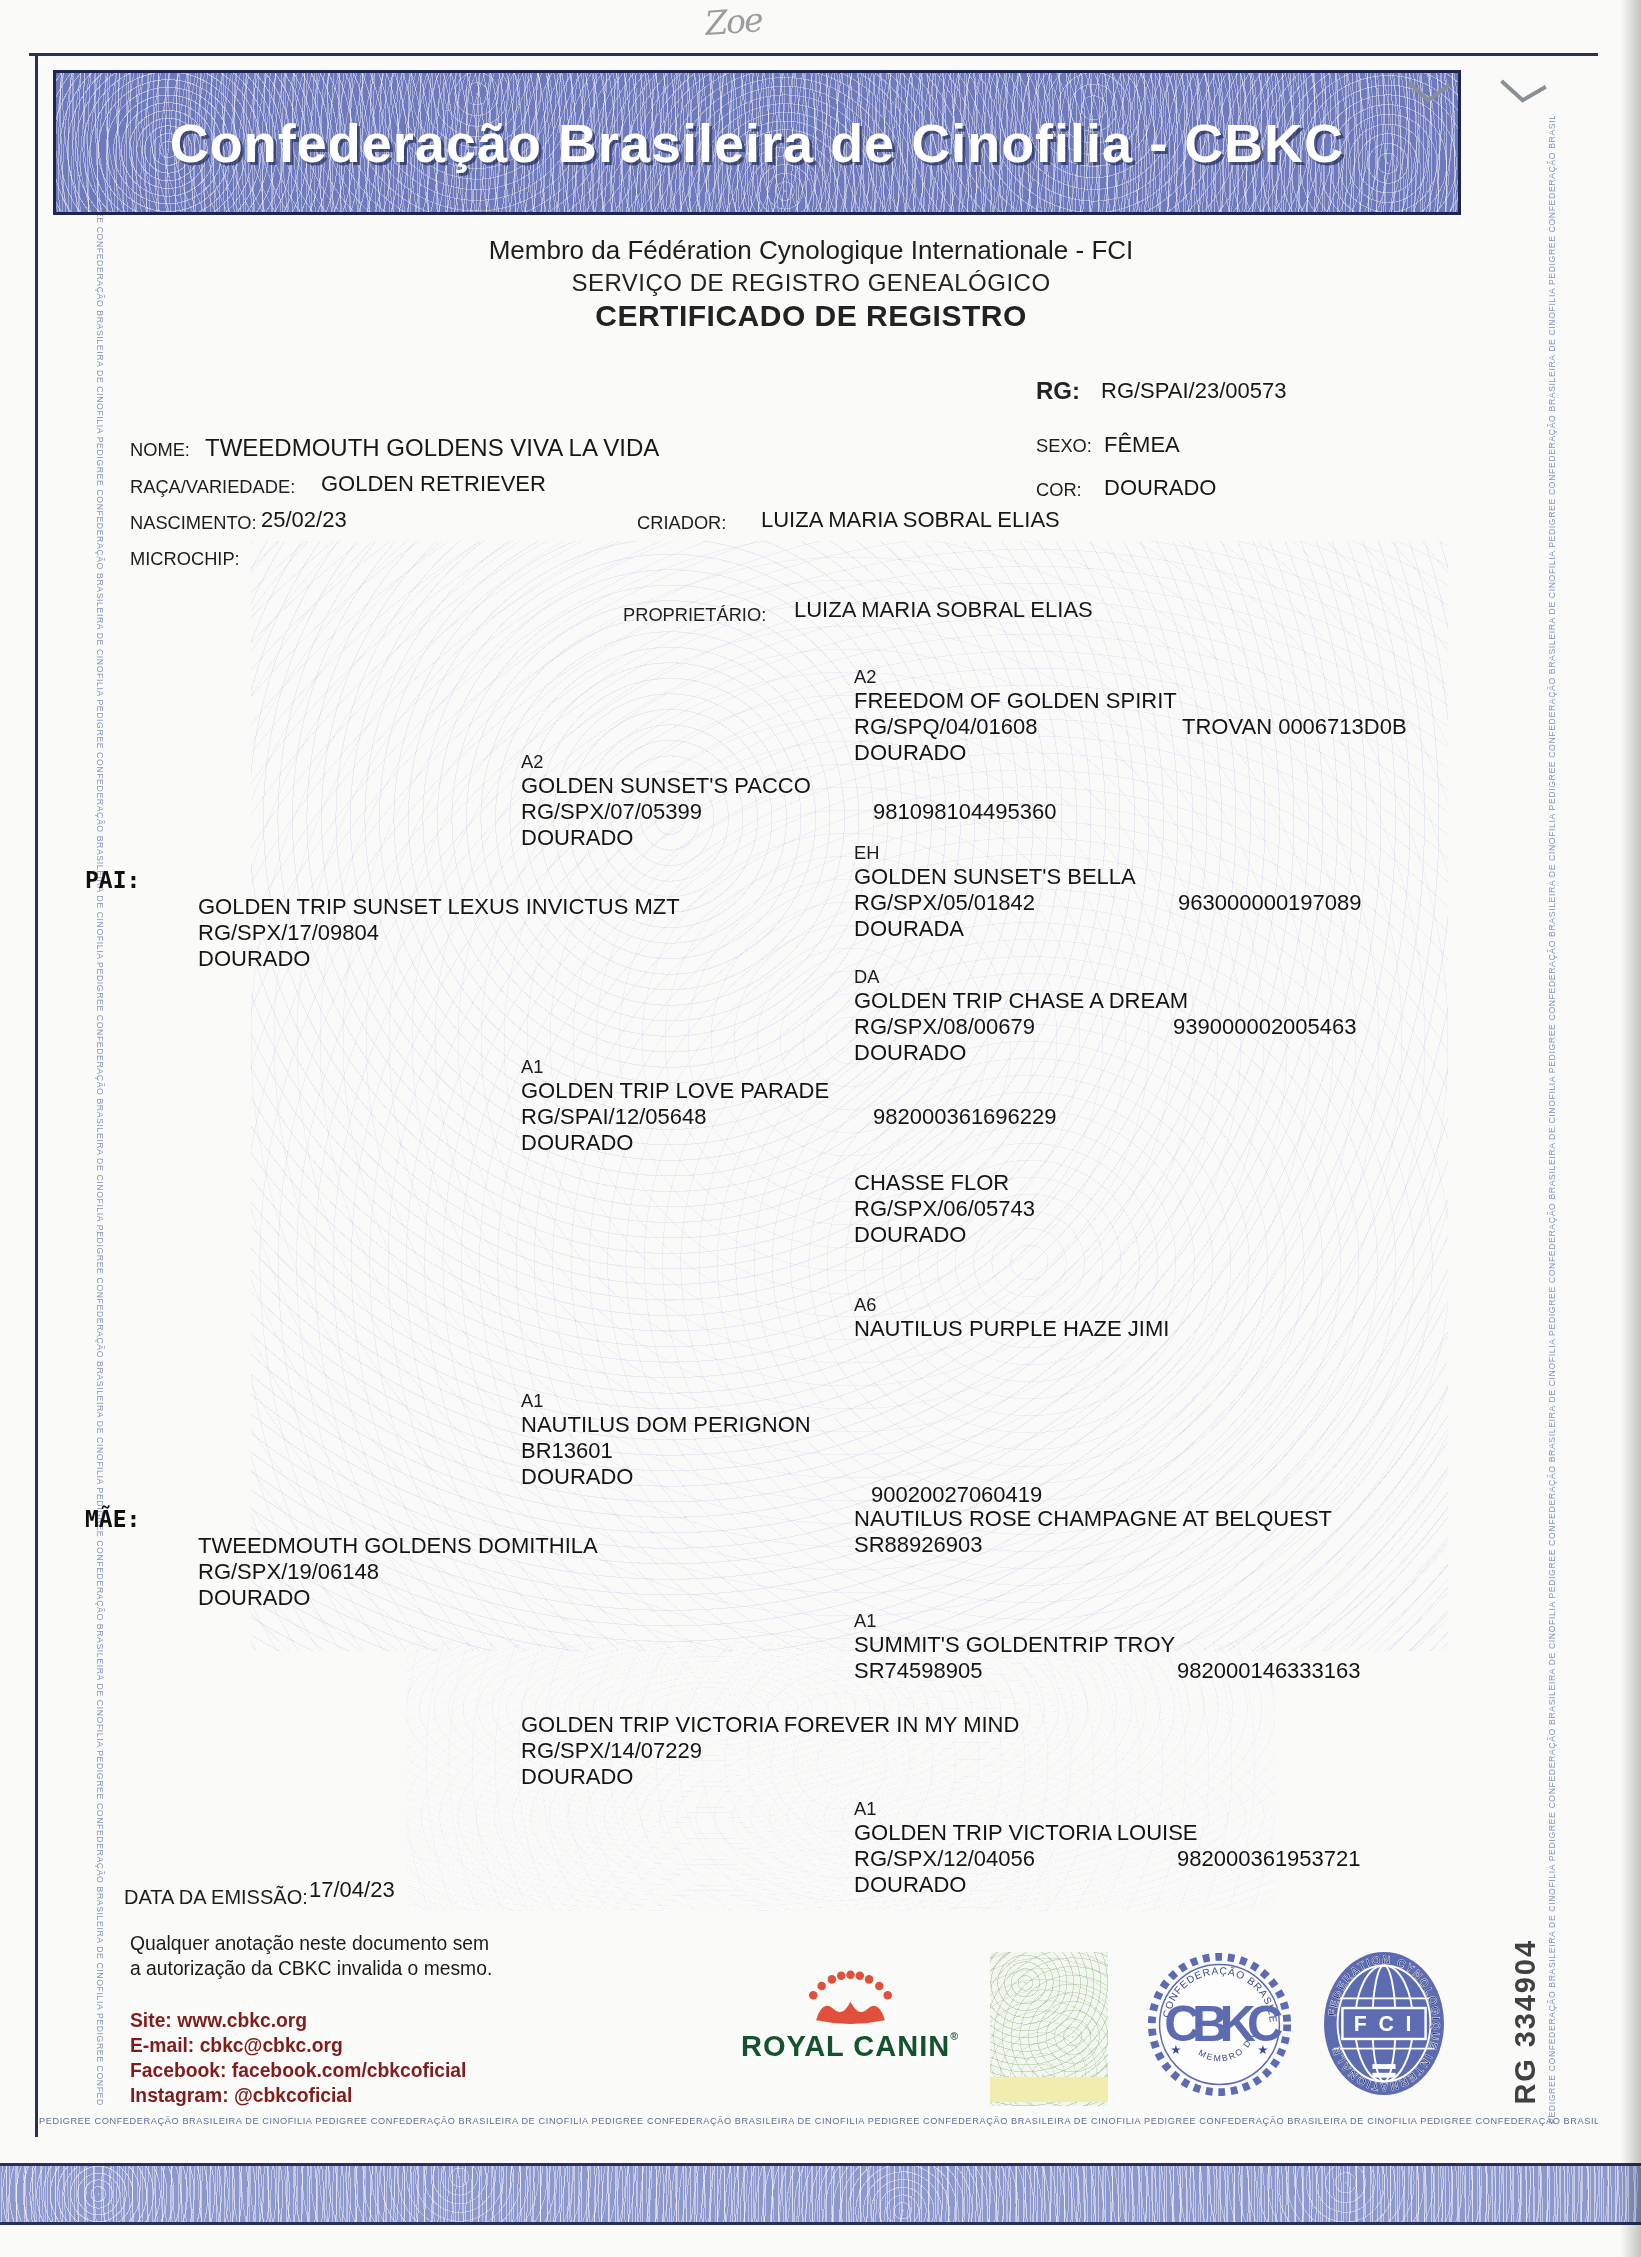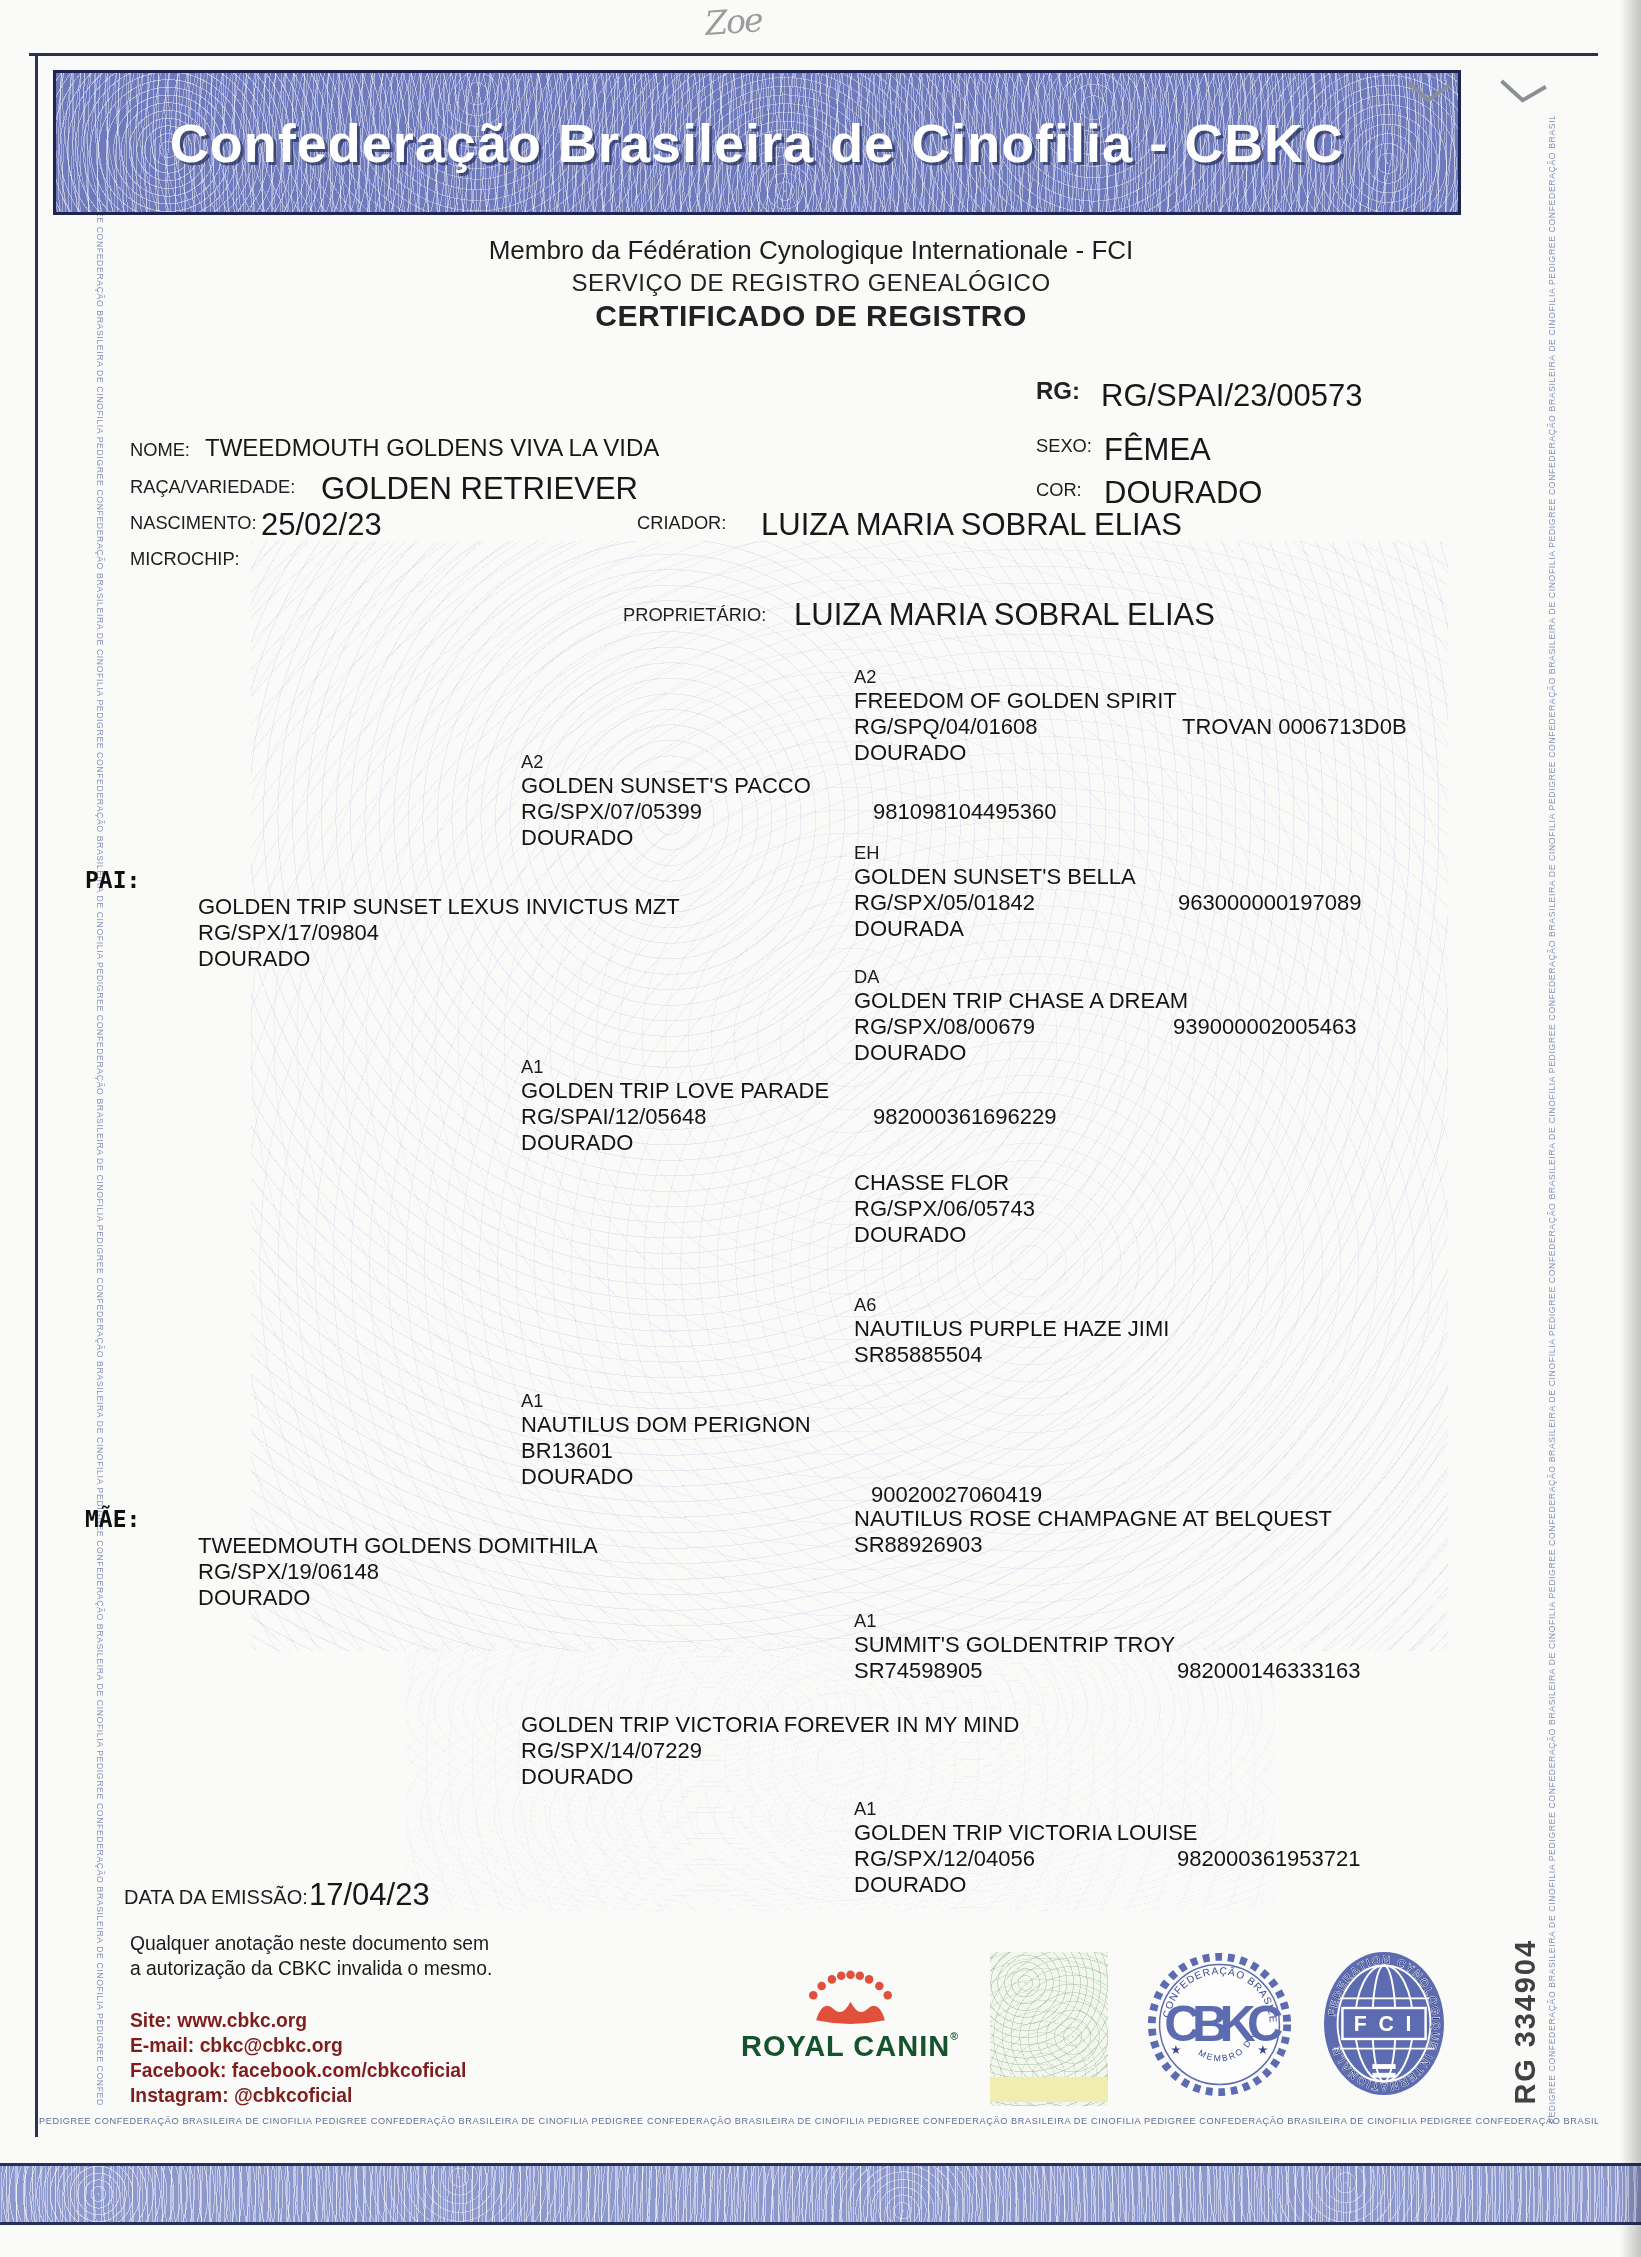--- a/index.html
+++ b/index.html
@@ -35,21 +35,21 @@
     text-shadow:2.9px 2.9px 0 rgba(28,38,80,.65);white-space:nowrap;
   }
   .staple{stroke:#8a8f96;stroke-width:4;fill:none;}
   
   .center-line{left:811px;transform:translateX(-50%);white-space:nowrap;}
   .h-member{top:235px;font-size:26px;color:#1d1d1d;}
   .h-service{top:269px;font-size:24px;letter-spacing:0.5px;}
   .h-cert{top:299px;font-size:30px;font-weight:bold;letter-spacing:0.5px;}
   
   .lbl{font-size:18.3px;color:#1d1d1d;white-space:nowrap;}
-  .val{font-size:31px;color:#171717;white-space:nowrap;}
+  .val{font-size:22px;color:#171717;white-space:nowrap;}
   .val-lg{font-size:24px;}
   .rg-label{font-size:24px;font-weight:bold;}
   
   .mono-label{font-family:"DejaVu Sans Mono",monospace;font-weight:bold;font-size:23px;color:#101010;}
   .ped-block{position:absolute;width:743px;}
   .pfx{font-size:18.3px;height:22px;color:#1b1b1b;}
   .ped{font-size:22px;height:26px;color:#141414;white-space:nowrap;}
   .regline{position:relative;}
   .chip{position:absolute;top:0;}
   
@@ -209,21 +209,20 @@
 
   <div class="ped-block" style="left:854px;top:1170px;">
     <div class="ped">CHASSE FLOR</div>
     <div class="ped">RG/SPX/06/05743</div>
     <div class="ped">DOURADO</div>
   </div>
 
   <div class="ped-block" style="left:854px;top:1294px;">
     <div class="pfx">A6</div>
     <div class="ped">NAUTILUS PURPLE HAZE JIMI</div>
-    <div class="ped">SR85885504</div>
   </div>
 
   <div class="ped-block" style="left:521px;top:1390px;">
     <div class="pfx">A1</div>
     <div class="ped">NAUTILUS DOM PERIGNON</div>
     <div class="ped regline">
       <span>BR13601</span>
       <span class="chip" style="left:350px;margin-top:44px;">90020027060419</span>
     </div>
     <div class="ped">DOURADO</div>

